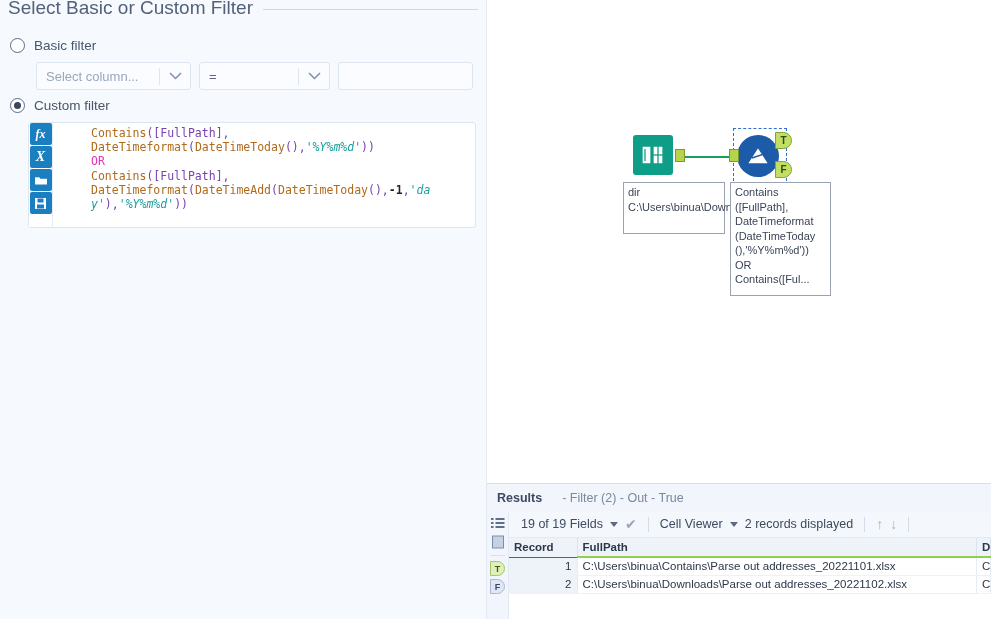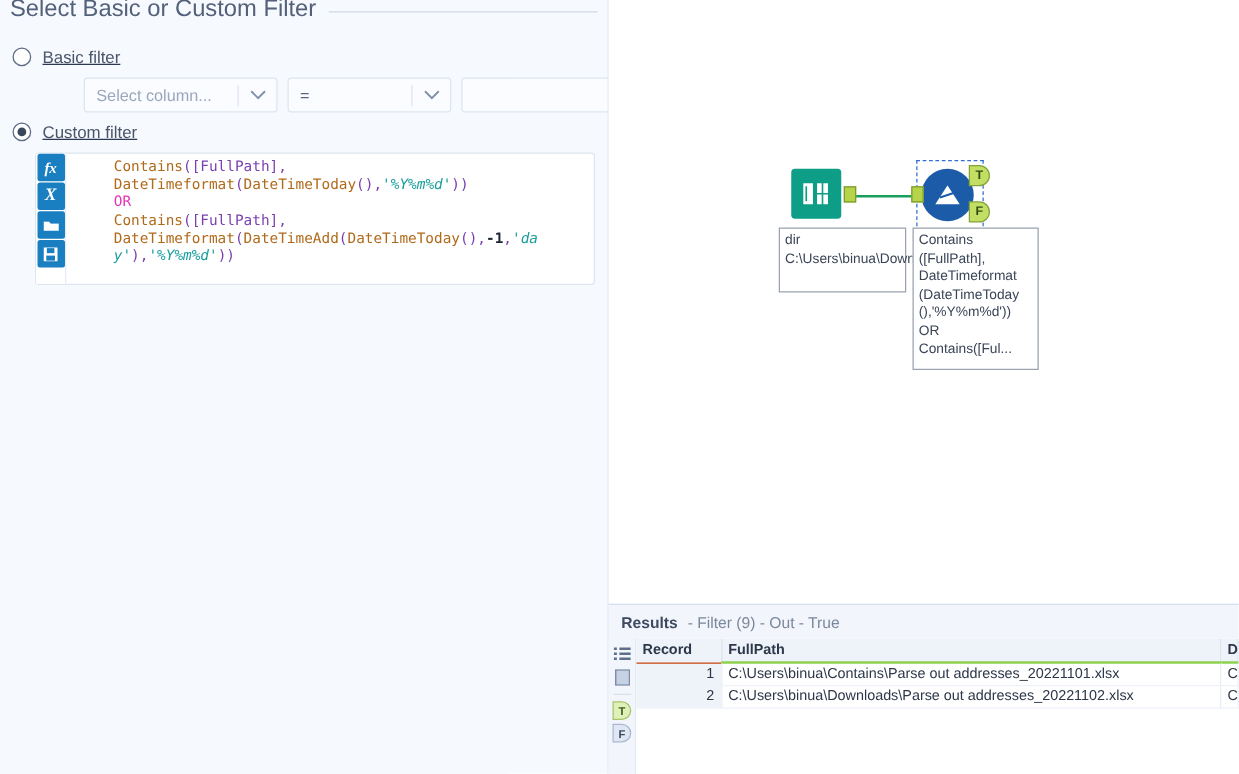--- a/index.html
+++ b/index.html
@@ -21,42 +21,42 @@
   .panel-title-row{
     position:absolute;left:8px;top:-6px;width:470px;height:28px;
     display:flex;align-items:center;gap:10px;
   }
   .panel-title{
     font-size:19px;color:#54617a;white-space:nowrap;
     font-weight:400;
   }
   .title-rule{flex:1;height:1px;background:#cfd8e6;margin-top:2px;}
 
-  .radio-row{position:absolute;display:flex;align-items:flex-start;gap:9px;text-decoration:underline;}
+  .radio-row{position:absolute;display:flex;align-items:flex-start;gap:9px;}
   .radio-row.basic{left:10px;top:38px;}
   .radio-row.custom{left:10px;top:98px;}
   .radio{
     width:15px;height:15px;border-radius:50%;
     border:1.4px solid #5b6a85;background:#ffffff;
     box-sizing:border-box;position:relative;flex:none;
   }
   .radio.checked::after{
     content:"";position:absolute;left:3px;top:3px;
     width:7px;height:7px;border-radius:50%;background:#3b475c;
   }
   .radio-label{font-size:13.5px;color:#49556b;}
 
   .basic-fields{
     position:absolute;left:36px;top:62px;display:flex;gap:8px;align-items:center;
   }
   .sel{
     height:28px;background:#fafcff;border:1px solid #dde5f0;border-radius:3px;
     display:flex;align-items:center;box-sizing:border-box;
   }
-  .sel-col{width:155px;margin-left:31px;}
+  .sel-col{width:155px;}
   .sel-op{width:131px;}
   .sel-text{
     flex:1;padding:0 9px;font-size:13px;color:#9aa7bb;white-space:nowrap;overflow:hidden;
   }
   .sel-text.val{color:#5a6782;}
   .sel-divider{width:1px;height:17px;background:#dde5f0;}
   .caret{
     width:30px;display:flex;align-items:center;justify-content:center;
   }
   .caret svg{display:block;}
@@ -136,21 +136,21 @@
     padding:2px 4px;box-sizing:border-box;
     font-family:"Liberation Sans",sans-serif;
   }
 
   
   .results{
     position:absolute;left:487px;top:483px;width:504px;height:136px;
     background:#f2f6fc;border-top:1px solid #d5dfed;box-sizing:border-box;
   }
   .results-header{
-    height:27px;display:flex;align-items:center;padding-left:10px;gap:4px;
+    height:27px;display:flex;align-items:center;padding-left:10px;gap:16px;
     font-size:12.5px;
   }
   .res-title{font-weight:bold;color:#3d4a5f;}
   .res-sub{color:#7b879b;margin-left:4px;}
   .res-body{
     position:absolute;left:0;top:27px;width:504px;height:109px;display:flex;
   }
   .res-rail{
     width:22px;background:#f2f6fc;display:flex;flex-direction:column;
     align-items:center;padding-top:4px;gap:3px;flex:none;
@@ -302,21 +302,21 @@
       <div class="out-anchor" style="left:38px;top:-3px;">T</div>
       <div class="out-anchor" style="left:38px;top:26px;">F</div>
     </div>
     <div class="node-label" style="left:243px;top:182px;width:101px;height:114px;">Contains ([FullPath], DateTimeformat (DateTimeToday (),'%Y%m%d')) OR Contains([Ful...</div>
 
   </div>
 
   <div class="results">
     <div class="results-header">
       <span class="res-title">Results</span>
-      <span class="res-sub">- Filter (9) - Out - True</span>
+      <span class="res-sub">- Filter (2) - Out - True</span>
     </div>
 
     <div class="res-body">
 
       <div class="res-rail">
         <div class="rail-btn">
           <svg width="14" height="12" viewBox="0 0 14 12">
             <rect x="0" y="1" width="2.5" height="2" fill="#5f6f8a"></rect>
               <rect x="4.5" y="1" width="9" height="2" fill="#5f6f8a"></rect>
             <rect x="0" y="5" width="2.5" height="2" fill="#5f6f8a"></rect>
@@ -330,20 +330,33 @@
             <rect x="1.5" y="1" width="11" height="12" fill="#c6d2e4" stroke="#7d8da8" stroke-width="1"></rect>
             <path d="M1.5 1 L1.5 13" stroke="#7d8da8" stroke-width="1"></path>
           </svg>
         </div>
         <div class="rail-sep"></div>
         <div class="rail-anchor t">T</div>
         <div class="rail-anchor f">F</div>
       </div>
 
       <div class="res-main">
+        <div class="res-toolbar">
+          <span>19 of 19 Fields</span>
+          <span class="tri-down"></span>
+          <span class="check">✔</span>
+          <span class="tb-sep"></span>
+          <span>Cell Viewer</span>
+          <span class="tri-down"></span>
+          <span>2 records displayed</span>
+          <span class="tb-sep"></span>
+          <span class="arrow">↑</span>
+          <span class="arrow">↓</span>
+          <span class="tb-sep"></span>
+        </div>
 
         <table class="grid">
           <thead>
             <tr>
               <th class="rec">Record</th>
               <th>FullPath</th>
               <th class="col-d">D</th>
             </tr>
           </thead>
           <tbody>

